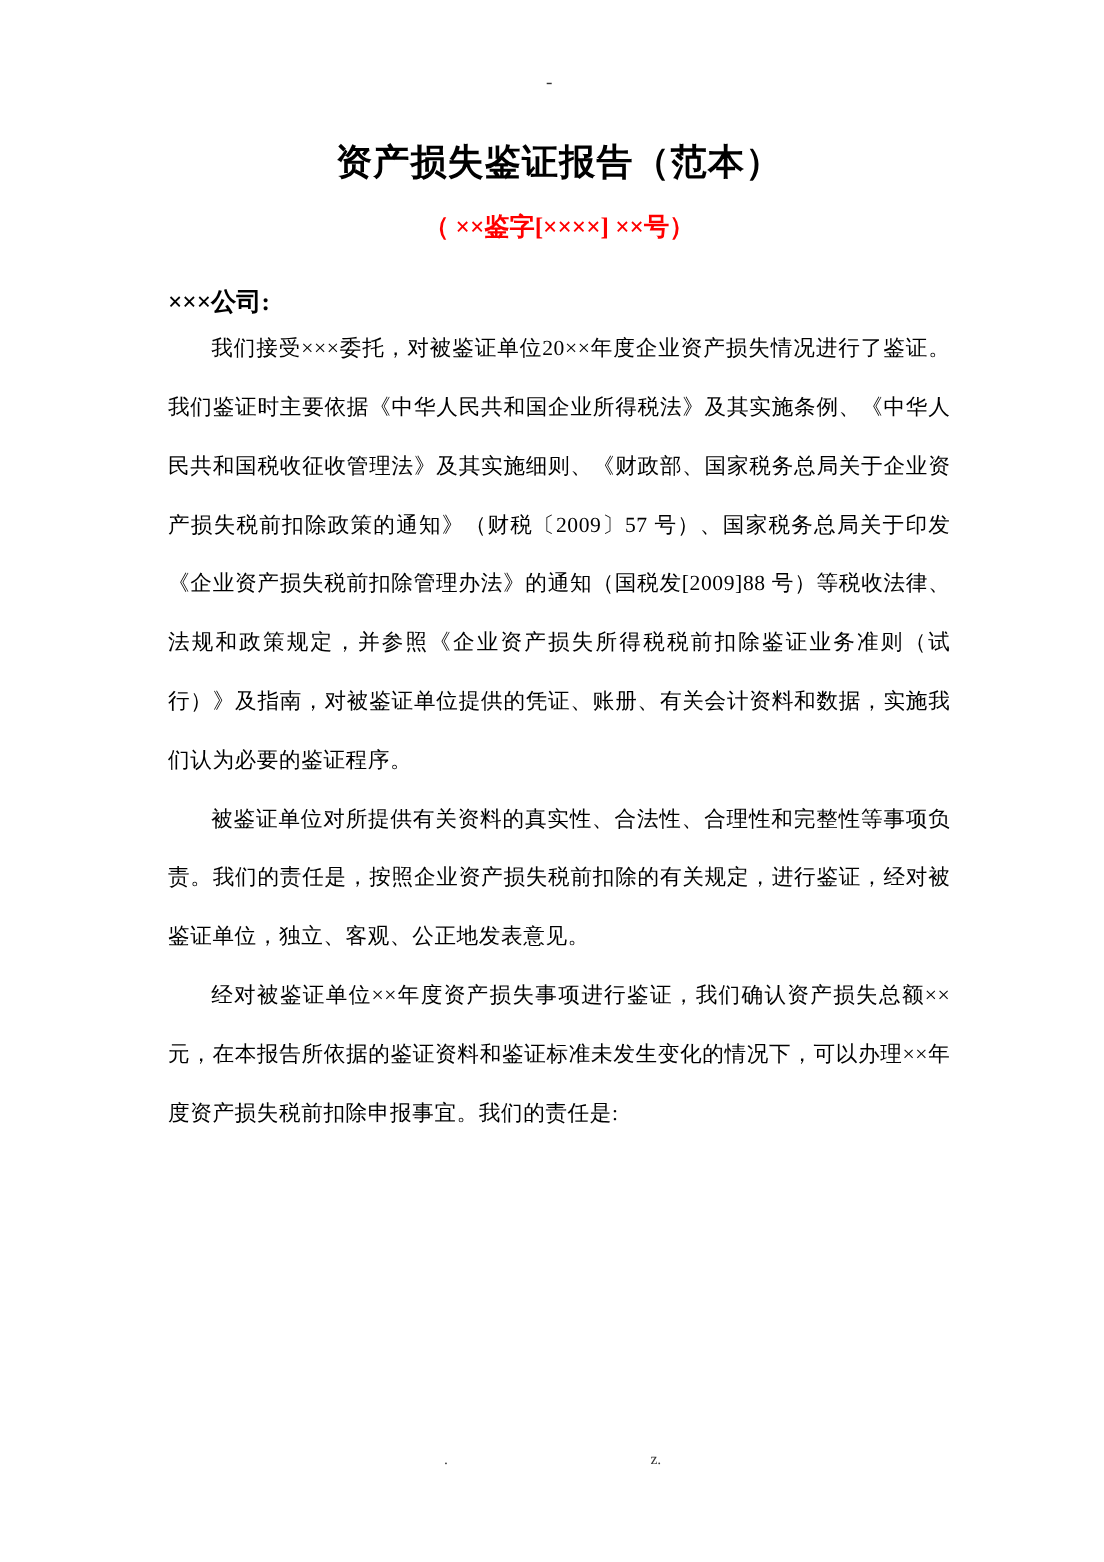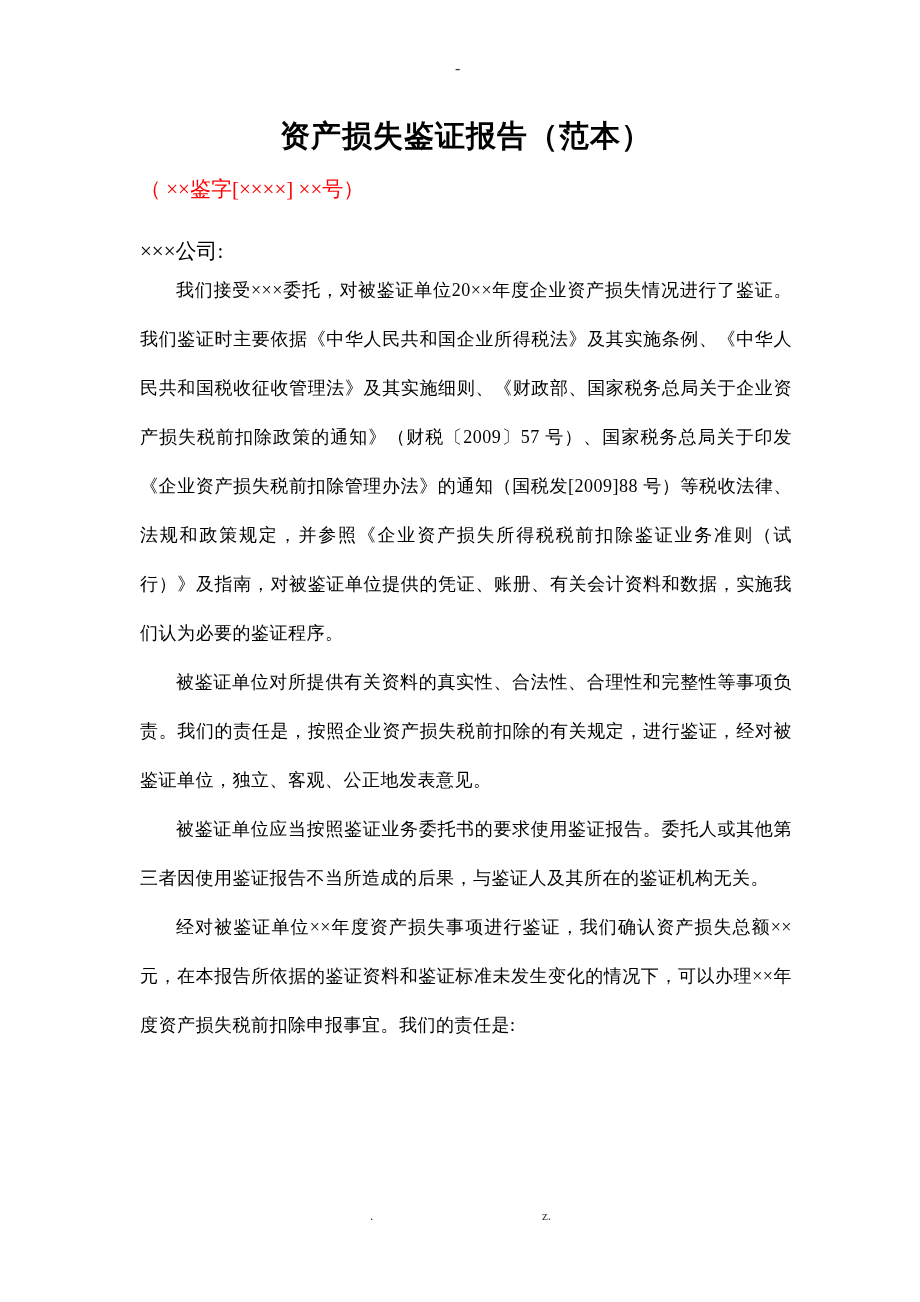--- a/index.html
+++ b/index.html
@@ -32,30 +32,30 @@
   .doc-title {
     margin-top: 118px;
     text-align: center;
     font-size: 30px;
     font-weight: bold;
     letter-spacing: 1px;
     line-height: 36px;
   }
   .doc-subtitle {
     margin-top: 22px;
-    text-align: left;
+    text-align: center;
     font-size: 21px;
-    font-weight: normal;
+    font-weight: bold;
     color: #ff0000;
     line-height: 26px;
   }
   .salutation {
     margin-top: 34px;
     font-size: 21px;
-    font-weight: normal;
+    font-weight: bold;
     line-height: 30px;
   }
   .body-text p {
     margin: 0;
     font-size: 18px;
     line-height: 49px;
     text-align: justify;
     text-indent: 2em;
     letter-spacing: 0.5px;
   }
@@ -88,21 +88,20 @@
 
   <div class="doc-title">资产损失鉴证报告（范本）</div>
 
   <div class="doc-subtitle">（ ××鉴字[××××] ××号）</div>
 
   <div class="salutation">×××公司:</div>
 
   <div class="body-text">
     <p>我们接受×××委托，对被鉴证单位20××年度企业资产损失情况进行了鉴证。我们鉴证时主要依据《中华人民共和国企业所得税法》及其实施条例、《中华人民共和国税收征收管理法》及其实施细则、《财政部、国家税务总局关于企业资产损失税前扣除政策的通知》（财税〔2009〕57 号）、国家税务总局关于印发《企业资产损失税前扣除管理办法》的通知（国税发[2009]88 号）等税收法律、法规和政策规定，并参照《企业资产损失所得税税前扣除鉴证业务准则（试行）》及指南，对被鉴证单位提供的凭证、账册、有关会计资料和数据，实施我们认为必要的鉴证程序。</p>
     <p>被鉴证单位对所提供有关资料的真实性、合法性、合理性和完整性等事项负责。我们的责任是，按照企业资产损失税前扣除的有关规定，进行鉴证，经对被鉴证单位，独立、客观、公正地发表意见。</p>
-    <p>被鉴证单位应当按照鉴证业务委托书的要求使用鉴证报告。委托人或其他第三者因使用鉴证报告不当所造成的后果，与鉴证人及其所在的鉴证机构无关。</p>
     <p>经对被鉴证单位××年度资产损失事项进行鉴证，我们确认资产损失总额××元，在本报告所依据的鉴证资料和鉴证标准未发生变化的情况下，可以办理××年度资产损失税前扣除申报事宜。我们的责任是:</p>
   </div>
 
 </div>
 
 <div class="footer-marks">
   <span class="footer-dot-left">.</span>
   <span class="footer-dot-right">z.</span>
 </div>
 

